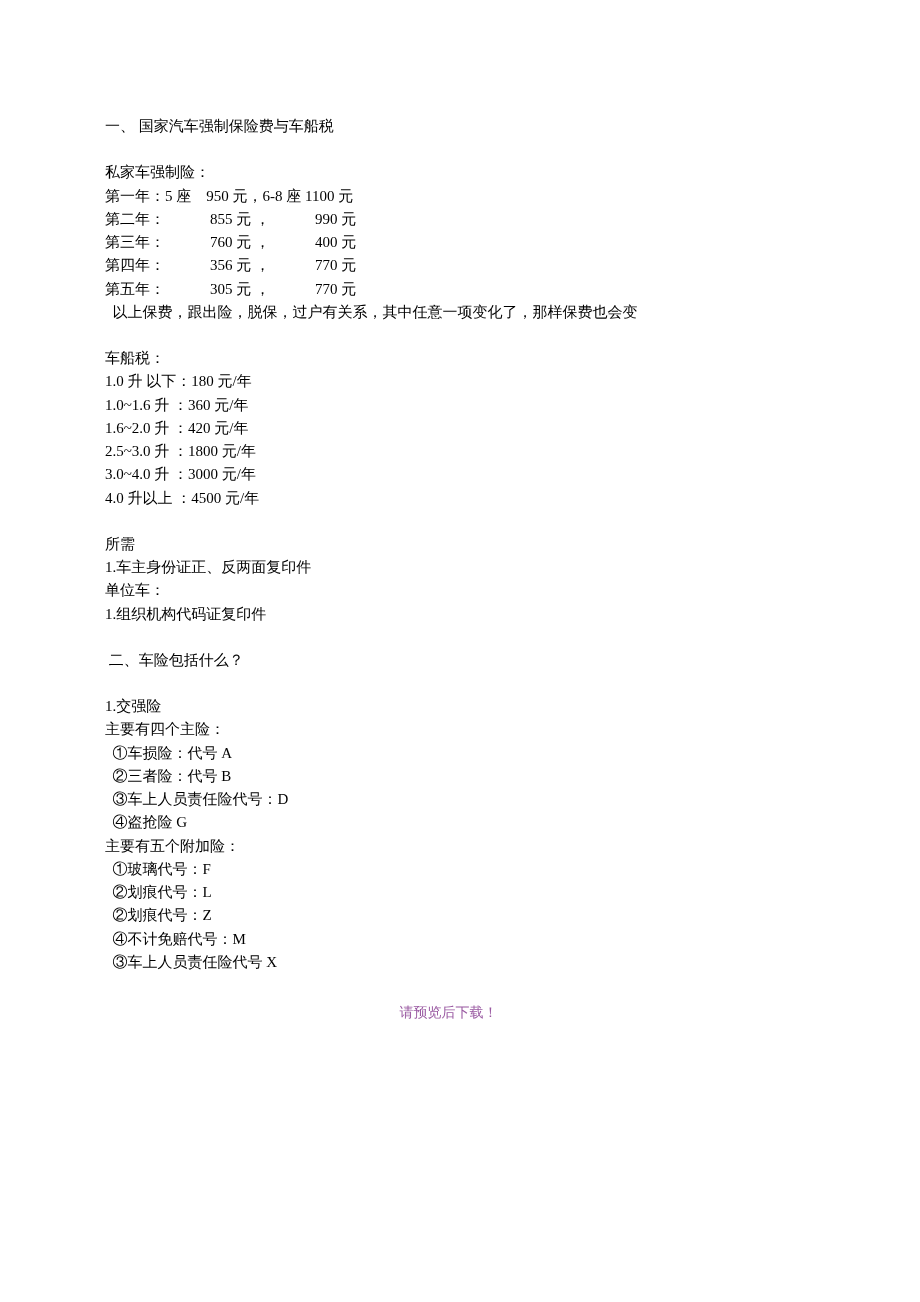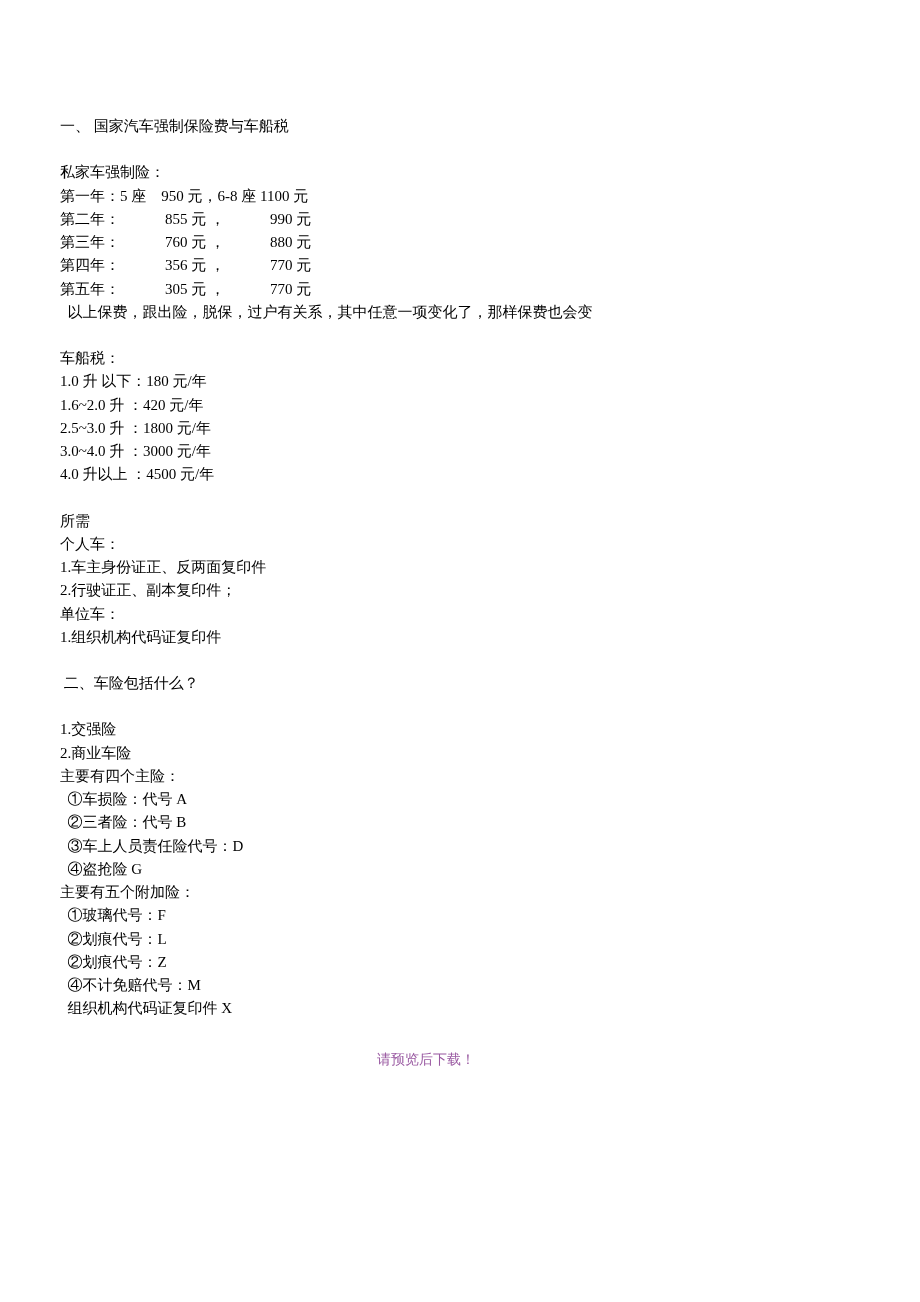--- a/index.html
+++ b/index.html
@@ -6,21 +6,21 @@
       font-family: "SimSun", "宋体", serif;
       font-size: 15px;
       line-height: 1.55;
       color: #000;
       background: #fff;
       margin: 0;
       padding: 0;
       width: 920px;
     }
     .page {
-      padding: 115px 128px 30px 60px;
+      padding: 115px 128px 30px 105px;
     }
     .line {
       white-space: pre;
     }
     .block {
       margin-bottom: 23px;
     }
     .footer {
       text-align: center;
       color: #9a5aa2;
@@ -35,59 +35,57 @@
 <div class="page">
 
   <div class="block">
     <div class="line">一、 国家汽车强制保险费与车船税</div>
   </div>
 
   <div class="block">
     <div class="line">私家车强制险：</div>
     <div class="line">第一年：5 座    950 元，6-8 座 1100 元</div>
     <div class="line">第二年：            855 元 ，            990 元</div>
-    <div class="line">第三年：            760 元 ，            880 元</div>
+    <div class="line">第三年：            760 元 ，            400 元</div>
     <div class="line">第四年：            356 元 ，            770 元</div>
     <div class="line">第五年：            305 元 ，            770 元</div>
     <div class="line">  以上保费，跟出险，脱保，过户有关系，其中任意一项变化了，那样保费也会变</div>
   </div>
 
   <div class="block">
     <div class="line">车船税：</div>
     <div class="line">1.0 升 以下：180 元/年</div>
+    <div class="line">1.0~1.6 升 ：360 元/年</div>
     <div class="line">1.6~2.0 升 ：420 元/年</div>
     <div class="line">2.5~3.0 升 ：1800 元/年</div>
     <div class="line">3.0~4.0 升 ：3000 元/年</div>
     <div class="line">4.0 升以上 ：4500 元/年</div>
   </div>
 
   <div class="block">
     <div class="line">所需</div>
-    <div class="line">个人车：</div>
     <div class="line">1.车主身份证正、反两面复印件</div>
-    <div class="line">2.行驶证正、副本复印件；</div>
     <div class="line">单位车：</div>
     <div class="line">1.组织机构代码证复印件</div>
   </div>
 
   <div class="block">
     <div class="line"> 二、车险包括什么？</div>
   </div>
 
   <div class="block">
     <div class="line">1.交强险</div>
-    <div class="line">2.商业车险</div>
     <div class="line">主要有四个主险：</div>
     <div class="line">  ①车损险：代号 A</div>
     <div class="line">  ②三者险：代号 B</div>
     <div class="line">  ③车上人员责任险代号：D</div>
     <div class="line">  ④盗抢险 G</div>
     <div class="line">主要有五个附加险：</div>
     <div class="line">  ①玻璃代号：F</div>
     <div class="line">  ②划痕代号：L</div>
     <div class="line">  ②划痕代号：Z</div>
     <div class="line">  ④不计免赔代号：M</div>
-    <div class="line">  组织机构代码证复印件 X</div>
+    <div class="line">  ③车上人员责任险代号 X</div>
   </div>
 
   <div class="footer">请预览后下载！</div>
 
 </div>
 
 </body></html>

